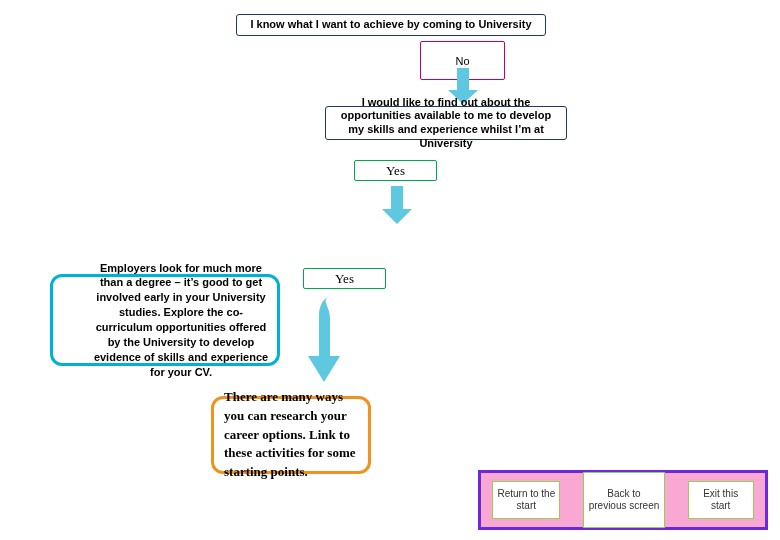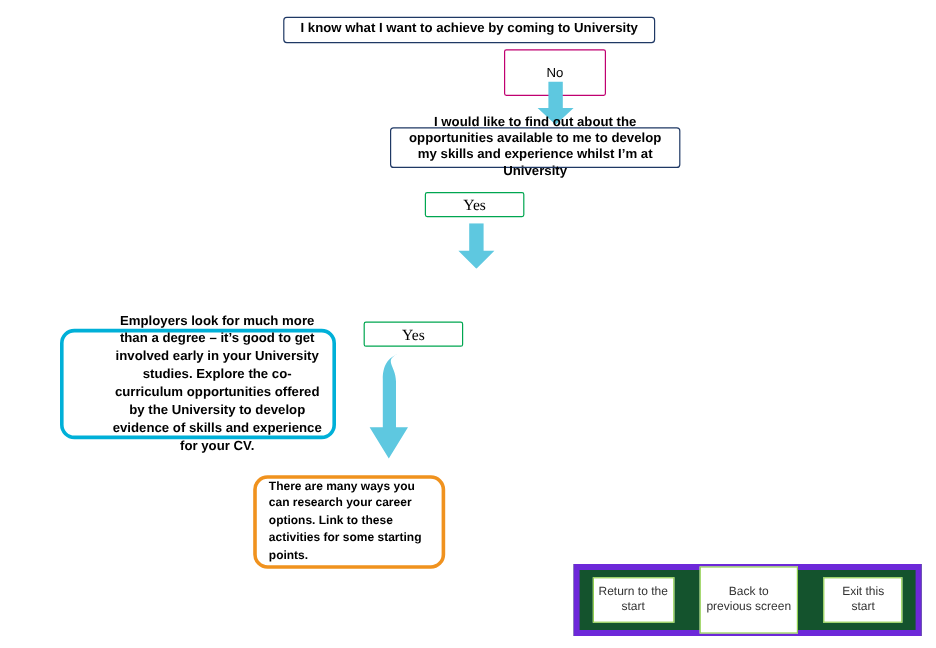--- a/index.html
+++ b/index.html
@@ -67,39 +67,40 @@
     border: 3px solid #00b0d8;
     border-radius: 12px;
     font-size: 11px;
     font-weight: bold;
     padding: 6px 8px;
     line-height: 1.35;
   }
   .box-orange {
     border: 3px solid #f0921e;
     border-radius: 12px;
-    font-size: 10px;
+    font-size: 13px;
     font-weight: bold;
     padding: 8px 10px;
     line-height: 1.45;
     text-align: left;
     justify-content: flex-start;
+    font-family: Liberation Serif, serif;
   }
 
   
   .arrow {
     position: absolute;
   }
 
   
   .navpanel {
     position: absolute;
     box-sizing: border-box;
-    border: 5px solid #6d28d9;
-    background: #14532d;
+    border: 3px solid #6d28d9;
+    background: #f9a8d4;
     display: flex;
     align-items: center;
     justify-content: space-around;
   }
   .navbtn {
     box-sizing: border-box;
     background: #ffffff;
     border: 1px solid #92d050;
     font-size: 10px;
     color: #333333;

